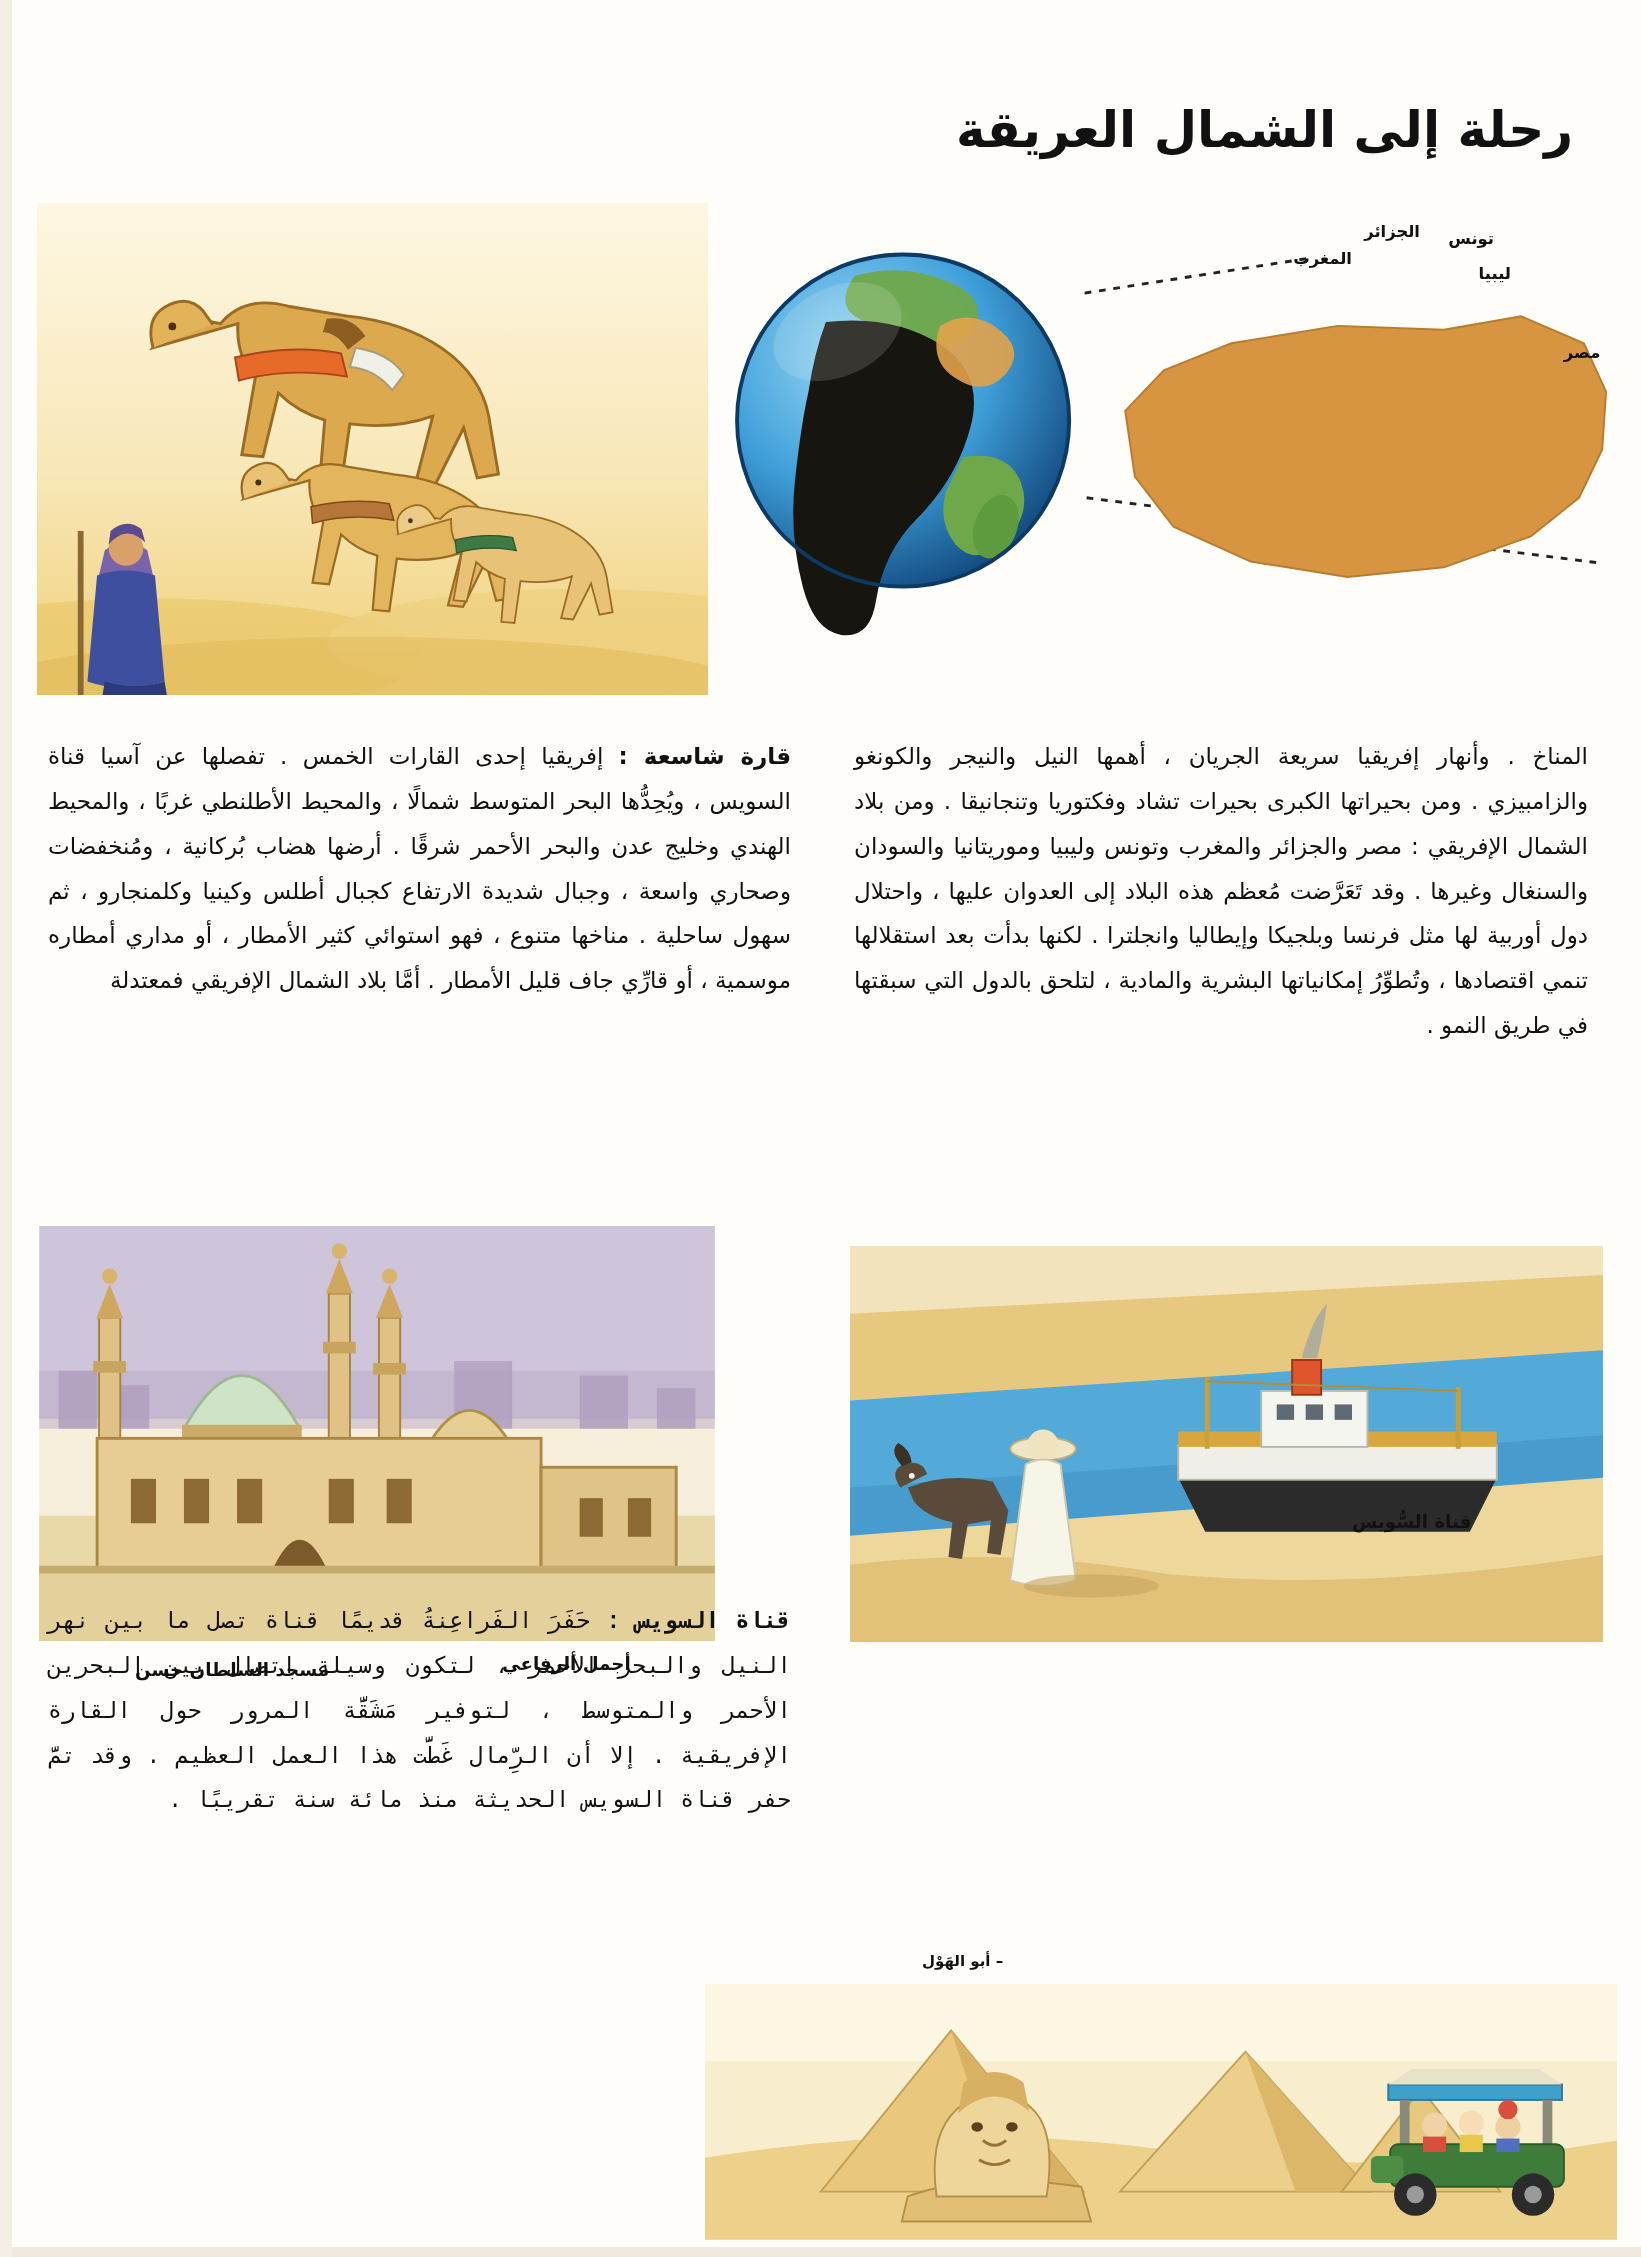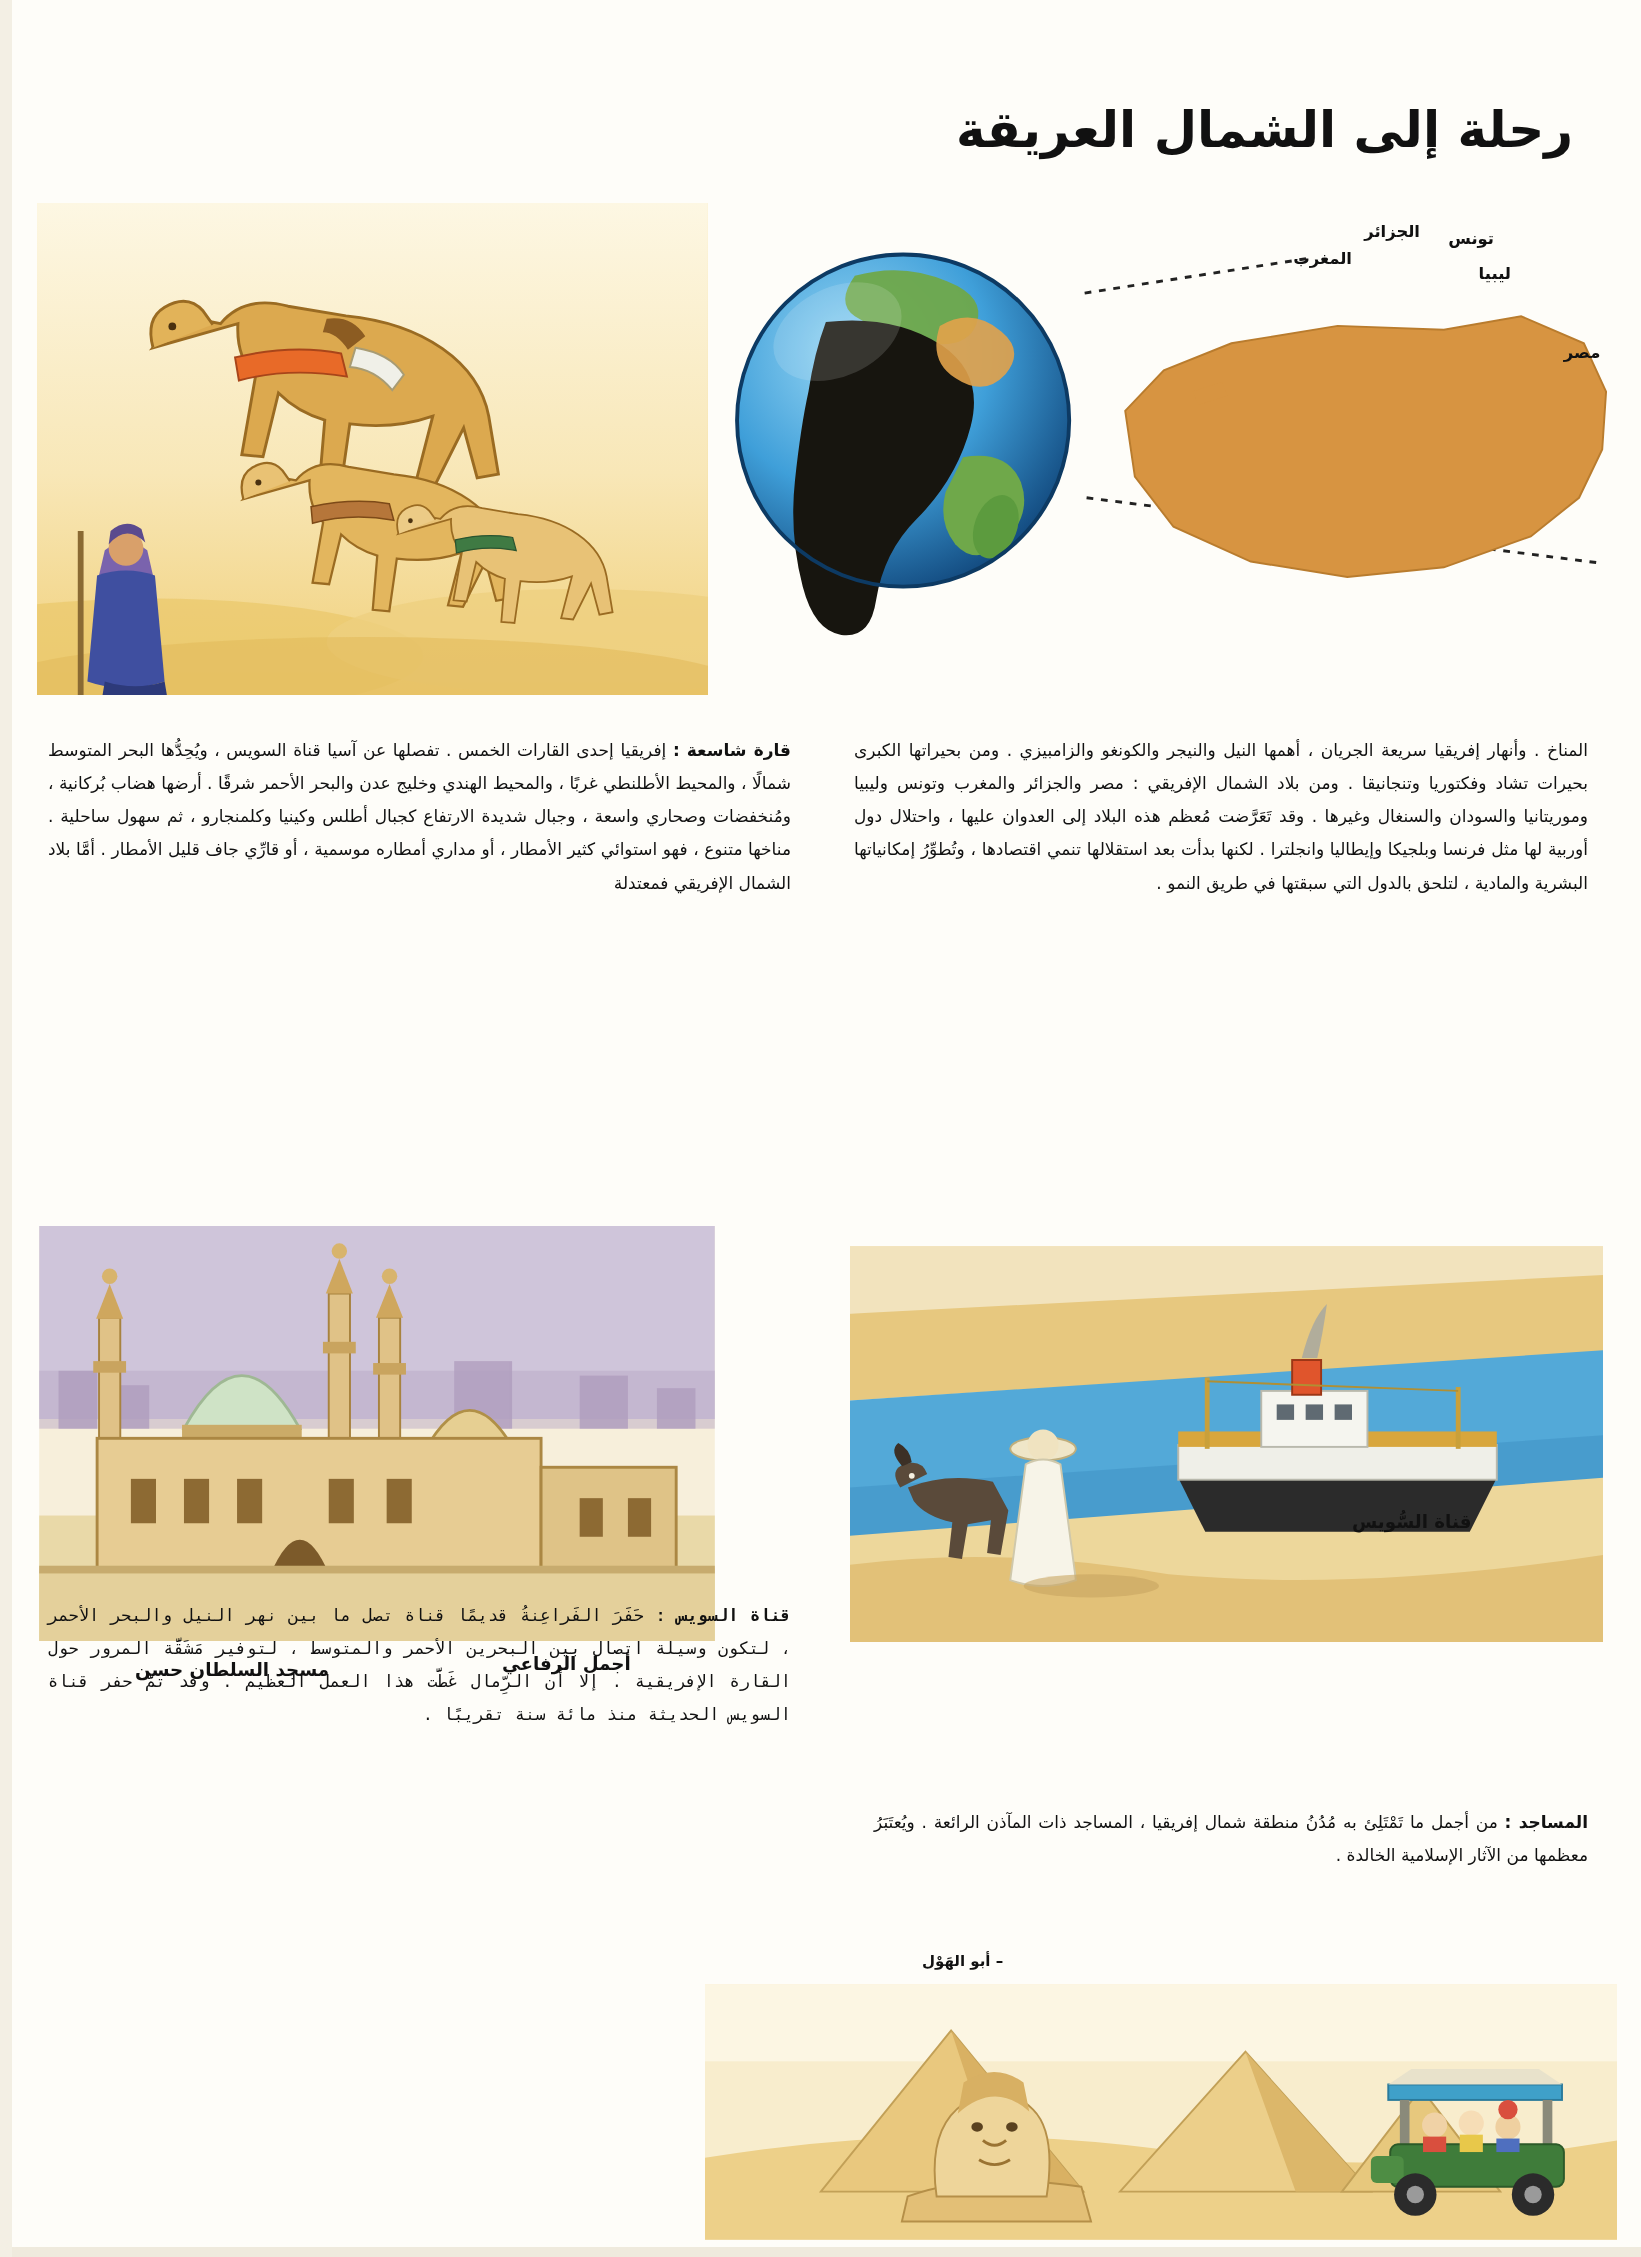--- a/index.html
+++ b/index.html
@@ -38,21 +38,21 @@
   .maplabel{position:absolute;font-size:16.4px;color:#111;font-weight:bold;white-space:nowrap;}
   
   .col{
     position:absolute;
     text-align:justify;
     direction:rtl;
     color:#111;
     line-height:1.95;
   }
   .lead{font-weight:bold;}
-  .body-text{font-size:17px;}
+  .body-text{font-size:23px;}
   
   .pic{position:absolute;overflow:hidden;}
   .cap{position:absolute;font-size:18.3px;font-weight:bold;color:#111;white-space:nowrap;}
   .small-note{
     position:absolute;font-size:19px;line-height:1.85;color:#111;text-align:justify;direction:rtl;
   }
 </style>
 </head>
 <body>
 
@@ -242,23 +242,20 @@
       </g>
       <ellipse cx="250" cy="352" rx="70" ry="12" fill="#c8a560" opacity=".6"></ellipse>
     </svg>
   </div>
   <div class="cap" style="left:1352px;top:1511px;">قناة السُّويس</div>
 
   <div class="col body-text" style="top:1600px;right:850px;width:743px;font-family:Liberation Mono, monospace;">
     <span class="lead">قناة السويس :</span><span> حَفَرَ الفَراعِنةُ قديمًا قناة تصل ما بين نهر النيل والبحر الأحمر ، لتكون وسيلة اتصال بين البحرين الأحمر والمتوسط ، لتوفير مَشَقَّة المرور حول القارة الإفريقية . إلا أن الرِّمال غَطَّت هذا العمل العظيم . وقد تمَّ حفر قناة السويس الحديثة منذ مائة سنة تقريبًا .</span>
   </div>
 
-  <div class="col body-text" style="top:1806px;right:53px;width:714px;">
-    <span class="lead">المساجد :</span><span> من أجمل ما تَمْتَلِئ به مُدُنُ منطقة شمال إفريقيا ، المساجد ذات المآذن الرائعة . ويُعتَبَرُ معظمها من الآثار الإسلامية الخالدة .</span>
-  </div>
 
   <div class="small-note" style="top:2003px;right:53px;width:734px;">يصب نهر النيل في مصر . وهي بشمال شرق إفريقيا . ومصر مَهْدُ الحضارة الفرعونية القديمة ، وتنتشر في مصر آثار هذه الحضارة العريقة ، مثل الأهرامات وأبي الهول ، وغيرها من المعالم الأثرية الهامة .</div>
 
   <div class="pic" style="left:705px;top:1984px;width:912px;height:256px;">
     <svg viewBox="0 0 945 265" width="912" height="256">
       <rect x="0" y="0" width="945" height="265" fill="#f8edcd"></rect>
       <rect x="0" y="0" width="945" height="80" fill="#fcf6e3"></rect>
       <path d="M0 180 q240 -40 480 -8 q230 30 465 -10 L945 265 L0 265z" fill="#edd089"></path>
 
       <path d="M120 215 L255 48 L392 215z" fill="#e9c87e" stroke="#c2a057" stroke-width="2"></path>

